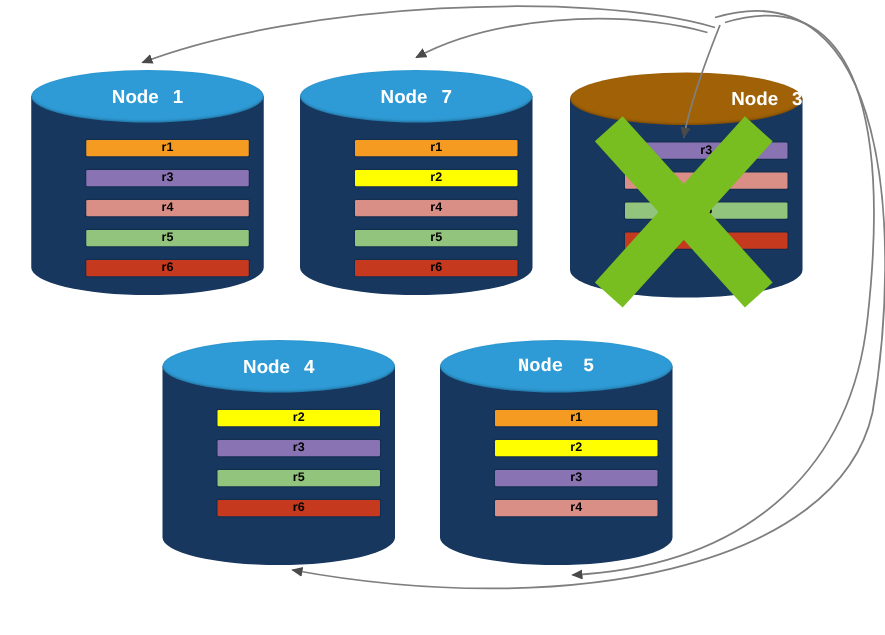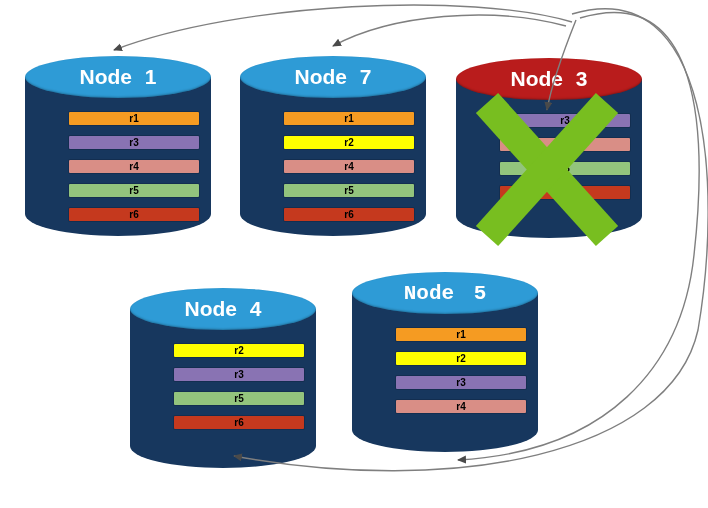--- a/index.html
+++ b/index.html
@@ -10,21 +10,21 @@
   .node{position:absolute;width:186px;height:180px;}
   .cyl-body{
     position:absolute;top:21px;left:0;width:186px;height:159px;
     background:#17375E;
     border-radius:0 0 93px 93px / 0 0 22px 22px;
   }
   .cyl-top{
     position:absolute;top:0;left:0;width:186px;height:42px;
     background:#2E9BD6;border-radius:50%;
     display:flex;align-items:center;justify-content:center;
-    color:#ffffff;font-weight:bold;font-size:21px;word-spacing:7px;
+    color:#ffffff;font-weight:bold;font-size:15px;word-spacing:7px;
     box-shadow:inset 0 -1px 2px rgba(0,0,0,0.25);
   }
   .bars{
     position:absolute;top:56px;left:0;width:218px;
     display:flex;flex-direction:column;gap:11px;align-items:center;
   }
   .bar{
     width:130px;height:13px;border-radius:1px;
     font-size:10px;font-weight:bold;color:#000000;
     text-align:center;line-height:13px;
@@ -62,32 +62,32 @@
         <div class="bar" style="background: rgb(245, 155, 34);">r1</div>
         <div class="bar" style="background: rgb(255, 255, 0);">r2</div>
         <div class="bar" style="background: rgb(217, 142, 134);">r4</div>
         <div class="bar" style="background: rgb(147, 196, 125);">r5</div>
         <div class="bar" style="background: rgb(197, 57, 30);">r6</div>
       </div>
   </div>
 
   <div class="node" style="left:456px;top:58px;">
     <div class="cyl-body" style="background: rgb(23, 55, 94);"></div>
-    <div class="cyl-top" style="background: #b91c1c;">
+    <div class="cyl-top" style="background: #a16207; justify-content: flex-end;">
       <span>Node 3</span>
     </div>
     <div class="bars">
         <div class="bar" style="background: rgb(137, 115, 179);">r3</div>
         <div class="bar" style="background: rgb(217, 142, 134);">r4</div>
         <div class="bar" style="background: rgb(147, 196, 125);">r5</div>
         <div class="bar" style="background: rgb(197, 57, 30);">r6</div>
       </div>
   </div>
 
-  <div class="node" style="left:130px;top:288px;">
+  <div class="node" style="left:130px;top:272px;">
     <div class="cyl-body" style="background: rgb(23, 55, 94);"></div>
     <div class="cyl-top" style="background: rgb(46, 155, 214);">
       <span>Node 4</span>
     </div>
     <div class="bars">
         <div class="bar" style="background: rgb(255, 255, 0);">r2</div>
         <div class="bar" style="background: rgb(137, 115, 179);">r3</div>
         <div class="bar" style="background: rgb(147, 196, 125);">r5</div>
         <div class="bar" style="background: rgb(197, 57, 30);">r6</div>
       </div>

